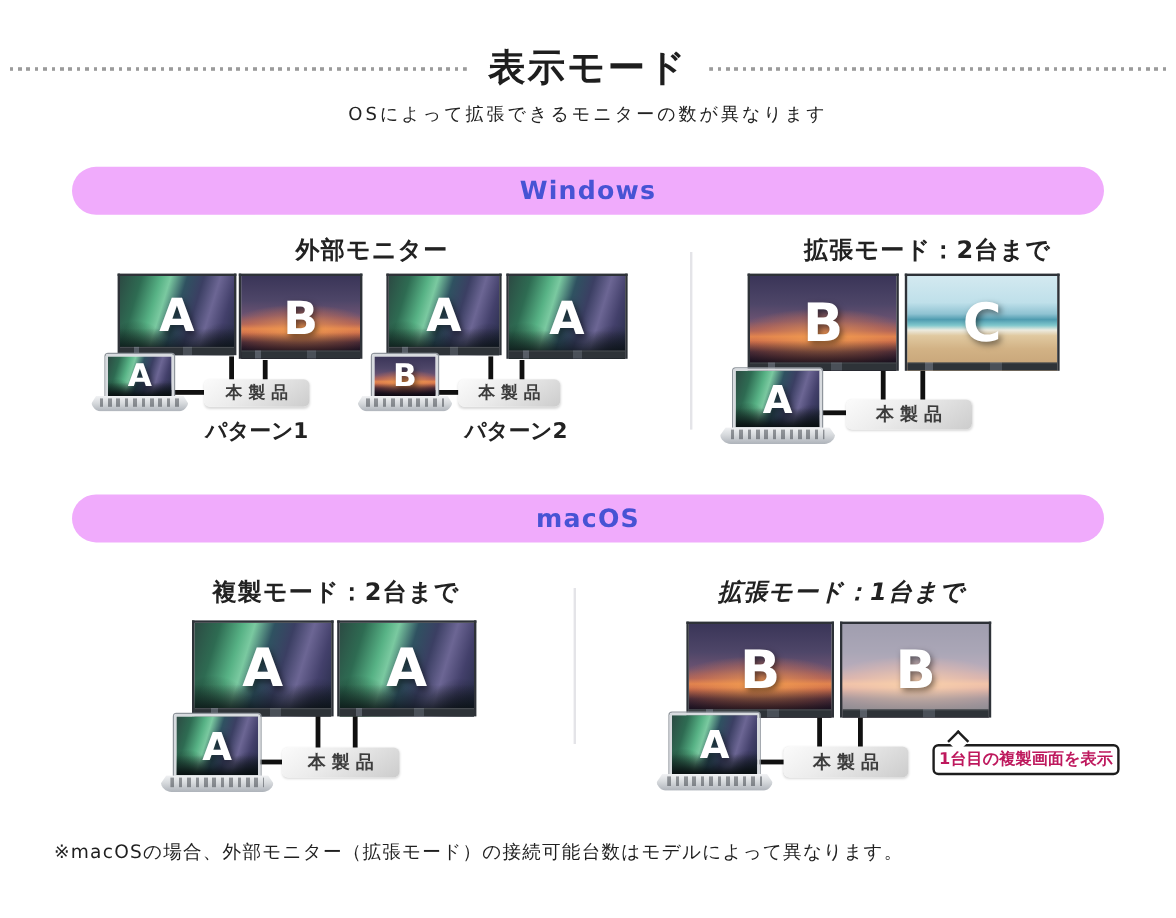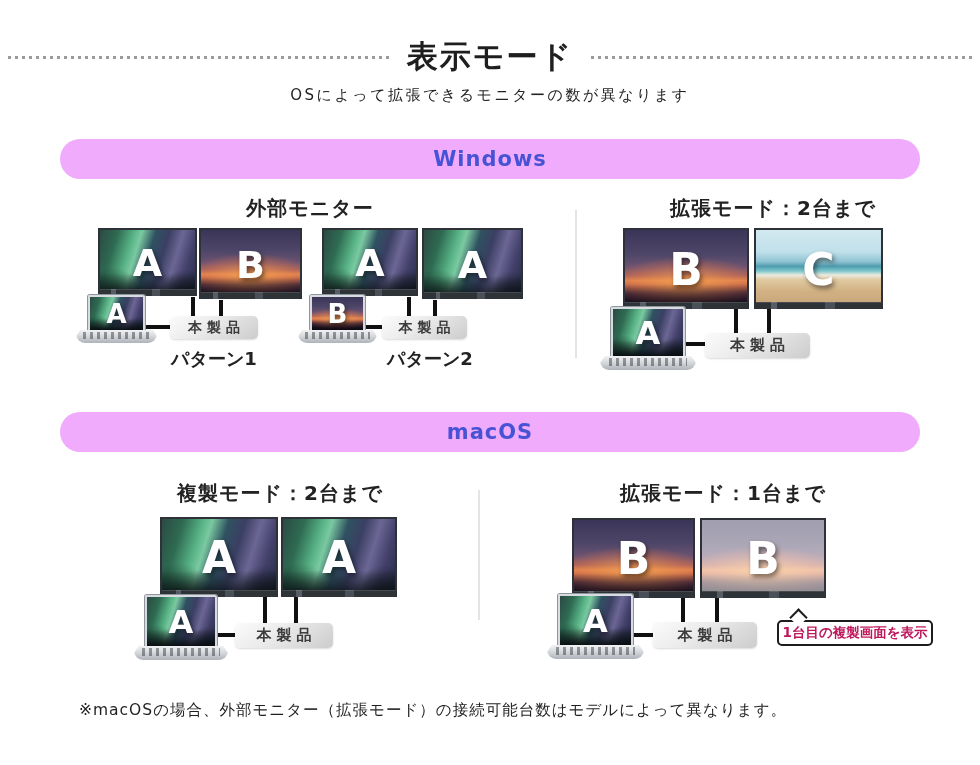--- a/index.html
+++ b/index.html
@@ -16,21 +16,21 @@
   .banner { position:absolute; left:60px; width:860px; height:40px; border-radius:20px; background:#f0abfc; display:flex; align-items:center; justify-content:center; }
   .banner span { font-size:21px; font-weight:800; color:#4753d4; letter-spacing:1px; }
   .banner.win { top:139px; }
   .banner.mac { top:412px; }
 
   
   .sec-heading { position:absolute; width:320px; text-align:center; font-size:20px; font-weight:800; color:#222; letter-spacing:1px; white-space:nowrap; }
   .h-windup { left:150px; top:195px; }
   .h-winext { left:613px; top:195px; }
   .h-macdup { left:120px; top:480px; }
-  .h-macext { left:563px; top:480px; }
+  .h-macext { left:541px; top:480px;font-style:italic; }
   .caption { position:absolute; width:200px; text-align:center; font-size:18px; font-weight:800; color:#222; }
 
   .divider { position:absolute; width:2px; background:#e4e4e8; }
   .div-win { left:575px; top:210px; height:148px; }
   .div-mac { left:478px; top:490px; height:130px; }
 
   
   .group { position:absolute; }
   .g-p1   { left:75px;  top:225px; width:250px; height:150px; }
   .g-p2   { left:295px; top:225px; width:250px; height:150px; }
@@ -132,21 +132,21 @@
   .g-mext .lap-screen .letter { font-size:32px; }
   .g-mext .lap-base { left:7px; top:140px; width:97px; height:14px; }
   .g-mext .v1 { left:141px; top:93px; width:4px; height:26px; }
   .g-mext .v2 { left:175px; top:93px; width:4px; height:26px; }
   .g-mext .hl { left:91px; top:128px; width:24px; height:4px; }
   .g-mext .device-box { left:113px; top:117px; width:104px; height:26px; font-size:15px; }
   .g-mext .callout { left:237px; top:115px; width:156px; height:26px; }
   .g-mext .callout-caret { left:252px; top:106px; }
 
   
-  .footnote { position:absolute; left:45px; top:700px; font-size:15.5px; letter-spacing:1px; color:#1f1f1f; font-weight:500;margin-left:34px; }
+  .footnote { position:absolute; left:45px; top:700px; font-size:15.5px; letter-spacing:1px; color:#1f1f1f; font-weight:500; }
 </style>
 </head>
 <body>
 
 <div class="canvas">
 
   <div class="title-row">
     <span class="dotline"></span>
     <h1 class="page-title">表示モード</h1>
     <span class="dotline"></span>

